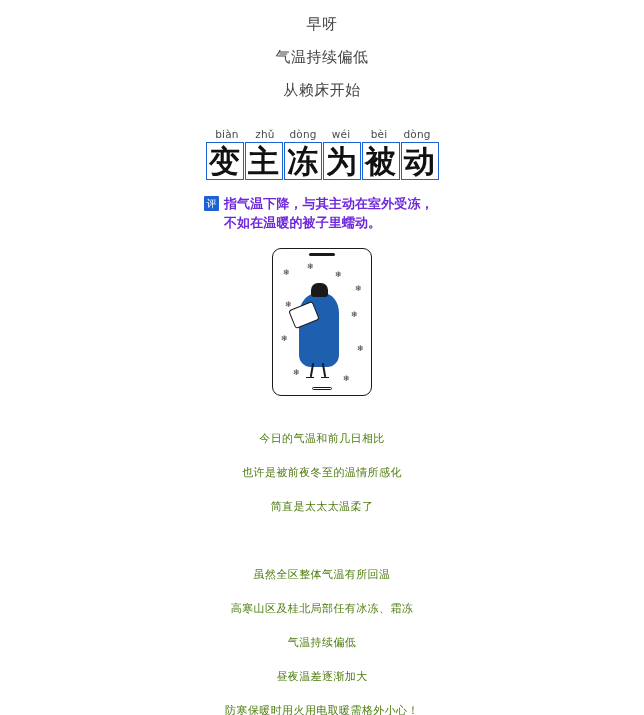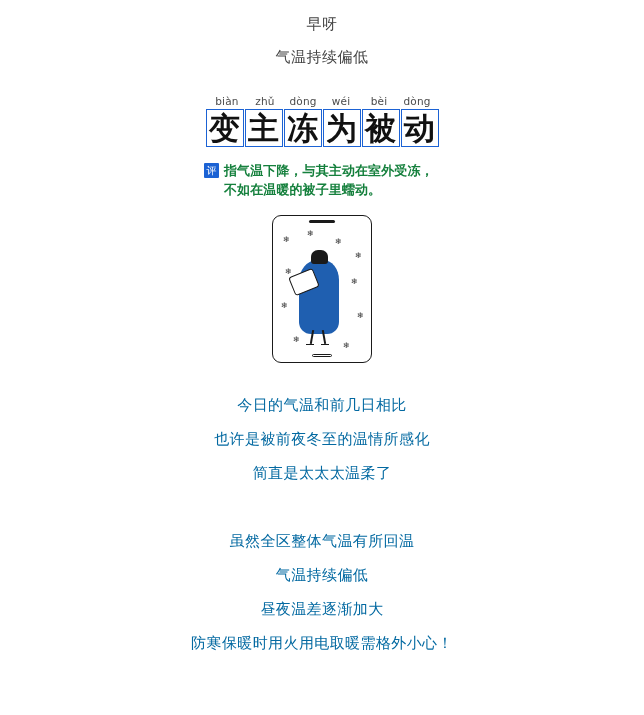--- a/index.html
+++ b/index.html
@@ -92,21 +92,21 @@
     line-height: 15px;
     text-align: center;
     margin-right: 5px;
     margin-top: 2px;
     border-radius: 1px;
     font-family: "DejaVu Sans", sans-serif;
   }
   .def-text {
     font-size: 13px;
     line-height: 19px;
-    color: #15803d;
+    color: #6d28d9;
     font-weight: bold;
     letter-spacing: 0.1px;
   }
   
   .illus {
     width: 100px;
     height: 148px;
     margin: 16px auto 0 auto;
     border: 1.5px solid #1a1a1a;
     border-radius: 9px;
@@ -198,37 +198,38 @@
   }
   .foot.l { left: 3px; }
   .foot.r { left: 18px; }
   
   .outro {
     margin-top: 30px;
     text-align: center;
   }
   .outro p {
     margin: 0 0 10px 0;
-    font-size: 15px;
+    font-size: 11px;
     line-height: 24px;
-    color: #0369a1;
+    color: #4d7c0f;
     letter-spacing: 0.4px;
   }
   .outro .gap {
     margin-top: 44px;
   }
 </style>
 </head>
 <body>
 
 <div class="page">
 
   <div class="intro">
     <p>早呀</p>
     <p>气温持续偏低</p>
+    <p>从赖床开始</p>
   </div>
 
   <div class="card">
 
     <div class="pinyin-row">
       <span class="pinyin">biàn</span>
       <span class="pinyin">zhǔ</span>
       <span class="pinyin">dòng</span>
       <span class="pinyin">wéi</span>
       <span class="pinyin">bèi</span>
@@ -277,18 +278,19 @@
     </div>
 
   </div>
 
   <div class="outro">
     <p>今日的气温和前几日相比</p>
     <p>也许是被前夜冬至的温情所感化</p>
     <p>简直是太太太温柔了</p>
 
     <p class="gap">虽然全区整体气温有所回温</p>
+    <p>高寒山区及桂北局部任有冰冻、霜冻</p>
     <p>气温持续偏低</p>
     <p>昼夜温差逐渐加大</p>
     <p>防寒保暖时用火用电取暖需格外小心！</p>
   </div>
 
 </div>
 
 </body></html>

